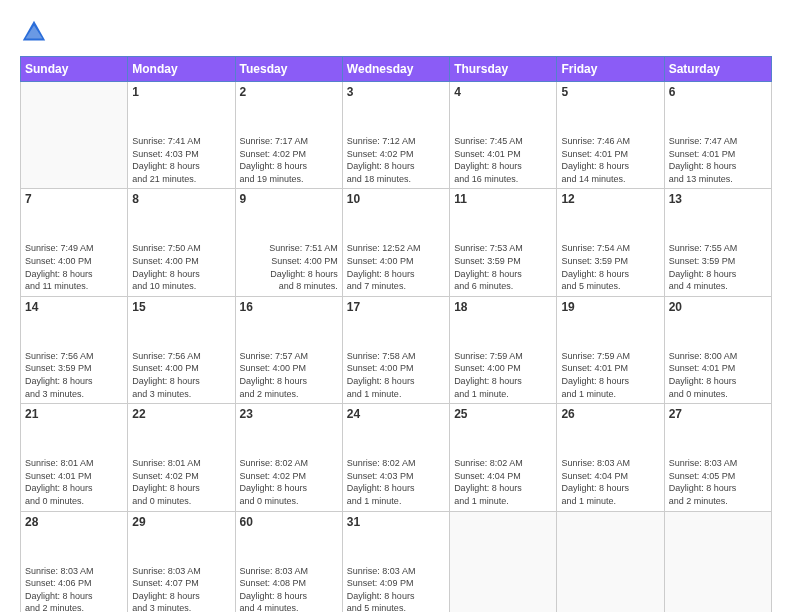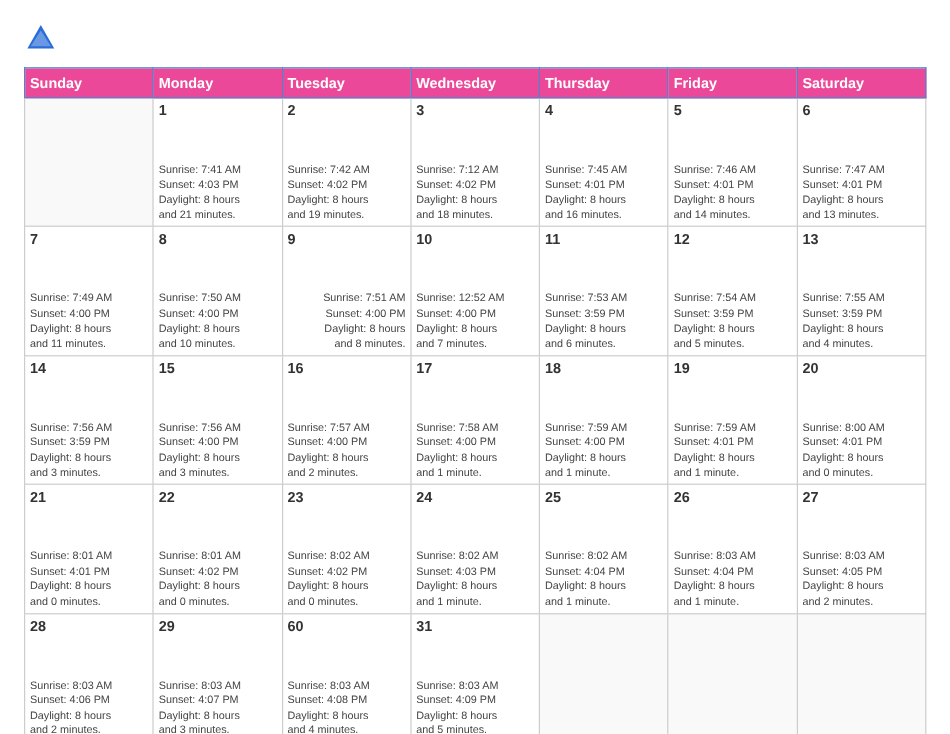--- a/index.html
+++ b/index.html
@@ -61,21 +61,21 @@
       color: #555;
     }
     .calendar {
       flex: 1;
       border: 1px solid #ccc;
       border-collapse: collapse;
       width: 100%;
       table-layout: fixed;
     }
     .calendar th {
-      background: #ec4899;
+      background: #8b5cf6;
       color: #fff;
       font-size: 12px;
       font-weight: bold;
       padding: 5px 4px;
       text-align: left;
       border: 1px solid #5580cc;
     }
     .calendar td {
       border: 1px solid #ccc;
       vertical-align: top;
@@ -141,21 +141,21 @@
           <td class="empty"></td>
           <td>
             <div class="day-number">1</div>
             <div class="day-info" style="white-space: pre-line;">Sunrise: 7:41 AM
 Sunset: 4:03 PM
 Daylight: 8 hours
 and 21 minutes.</div>
           </td>
           <td>
             <div class="day-number">2</div>
-            <div class="day-info" style="white-space: pre-line;">Sunrise: 7:42 AM
+            <div class="day-info" style="white-space: pre-line;">Sunrise: 7:17 AM
 Sunset: 4:02 PM
 Daylight: 8 hours
 and 19 minutes.</div>
           </td>
           <td>
             <div class="day-number">3</div>
             <div class="day-info" style="white-space: pre-line;">Sunrise: 7:12 AM
 Sunset: 4:02 PM
 Daylight: 8 hours
 and 18 minutes.</div>

